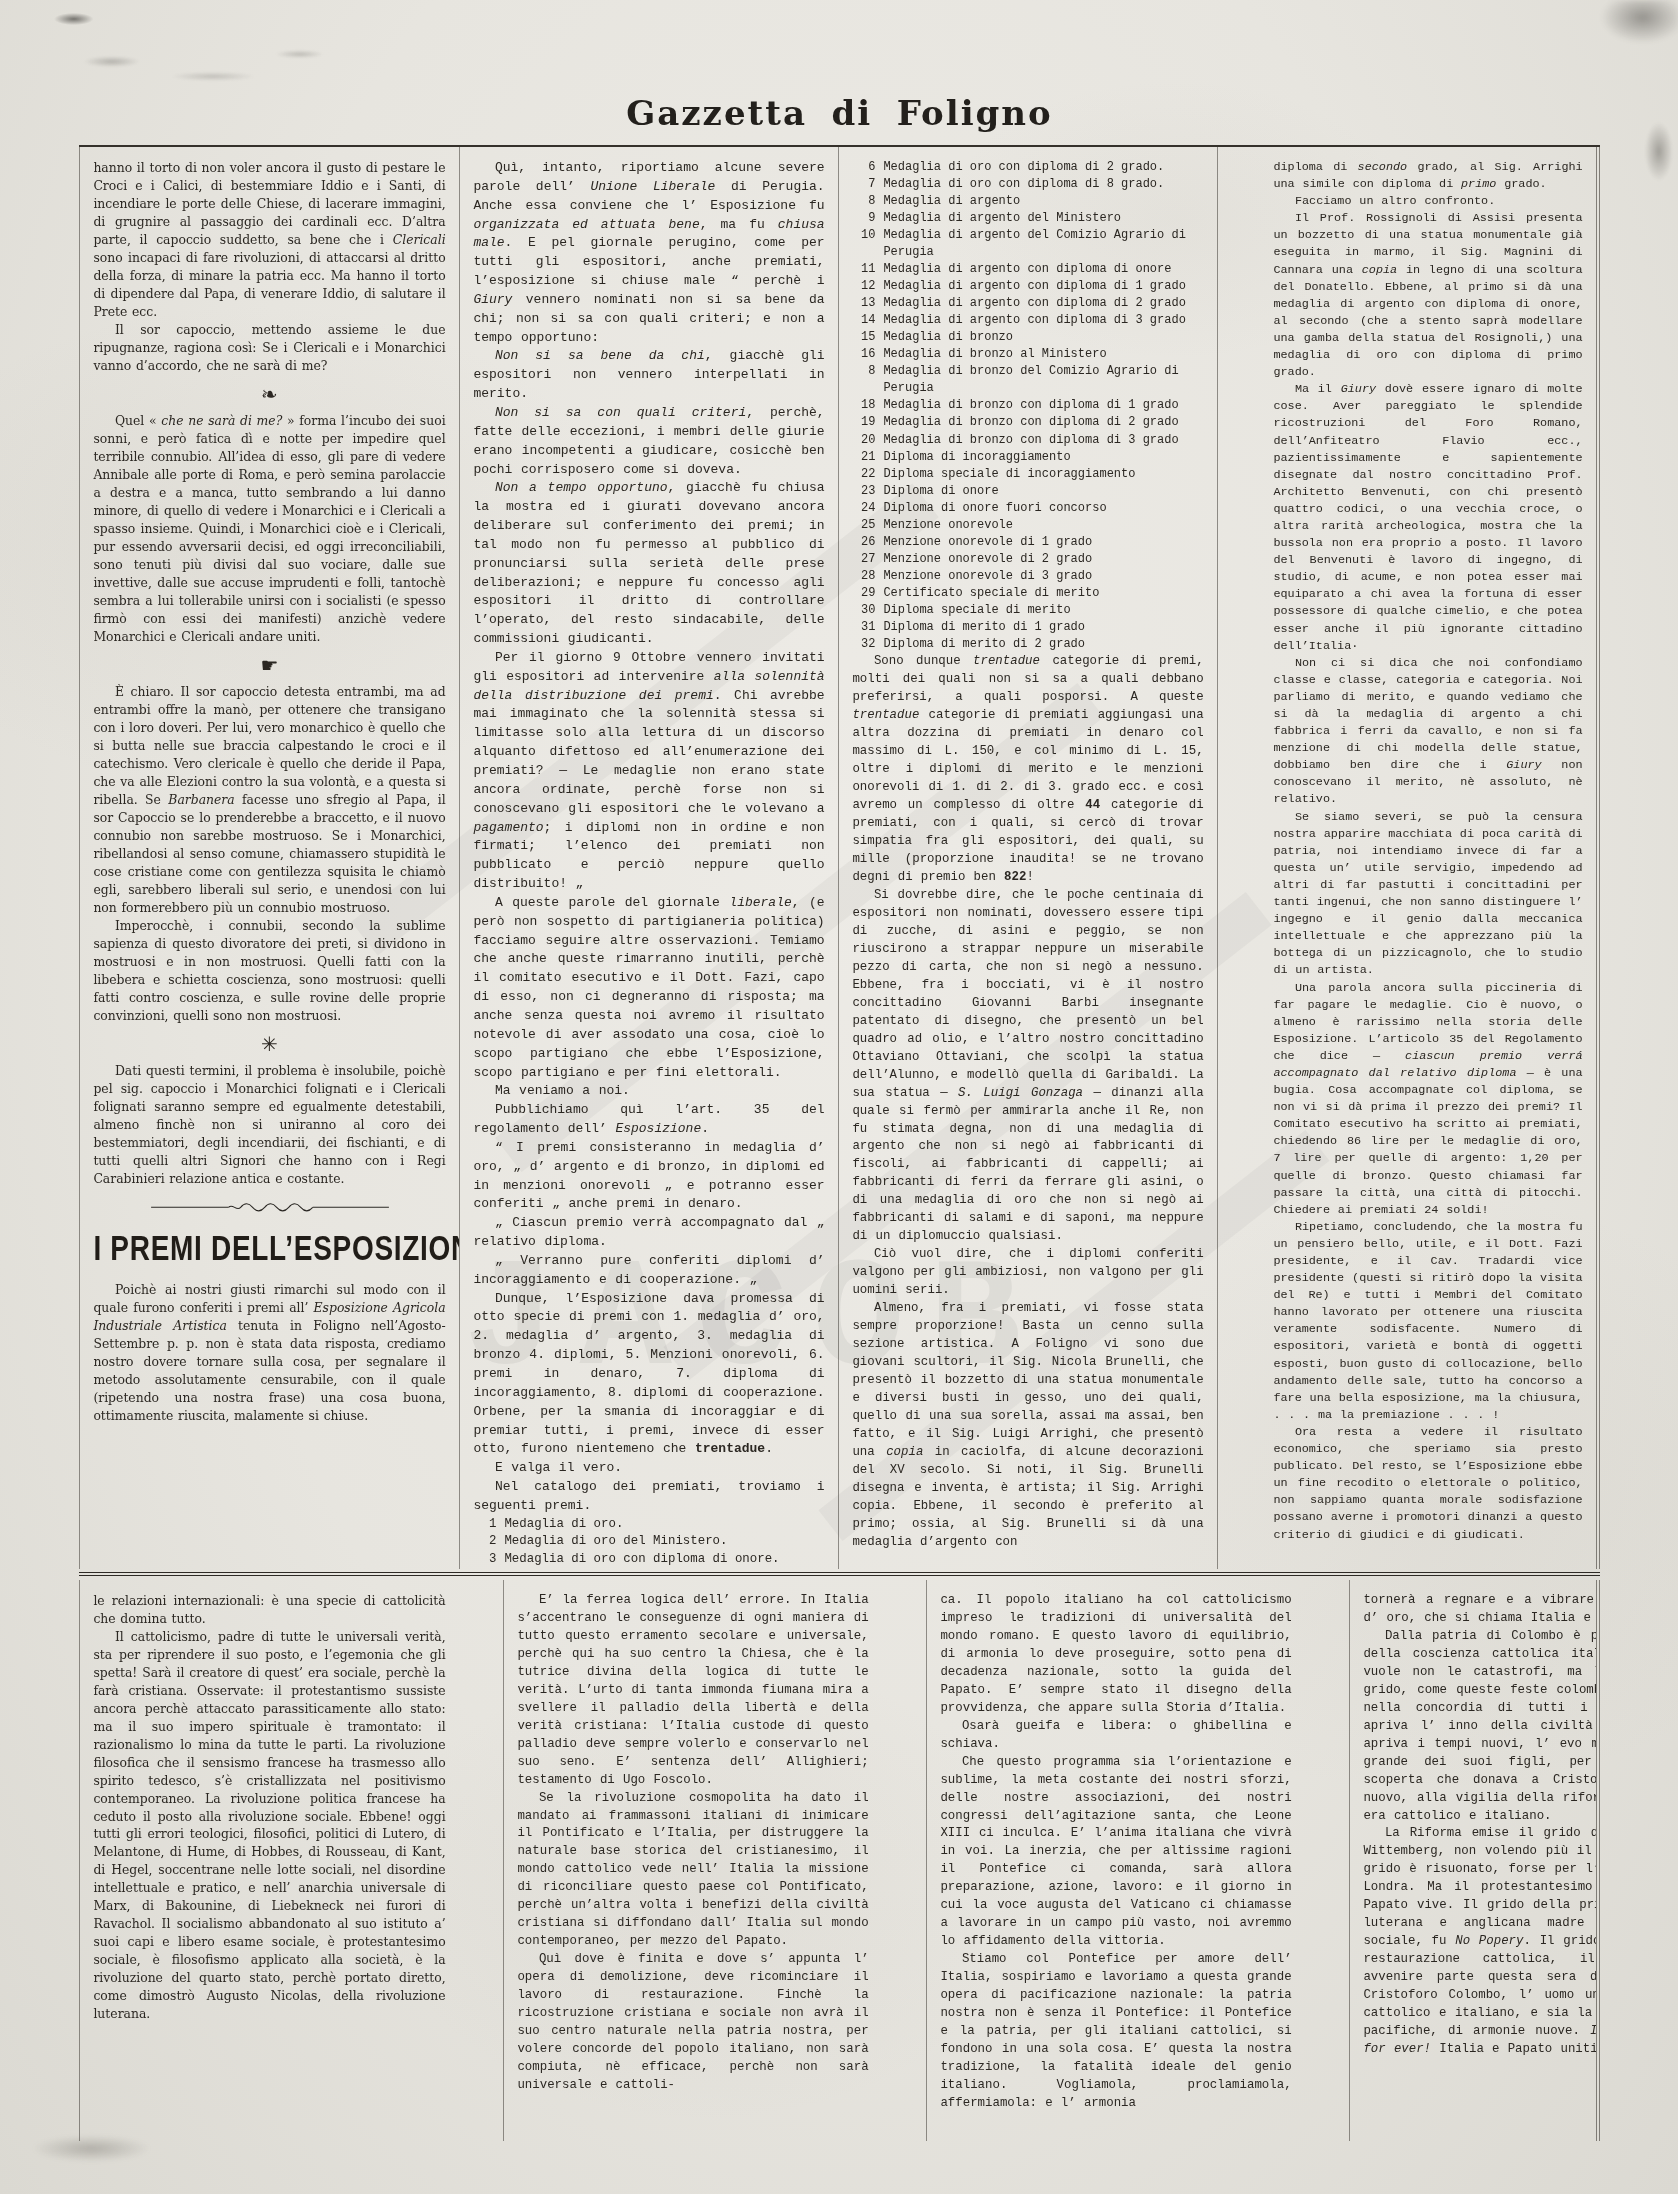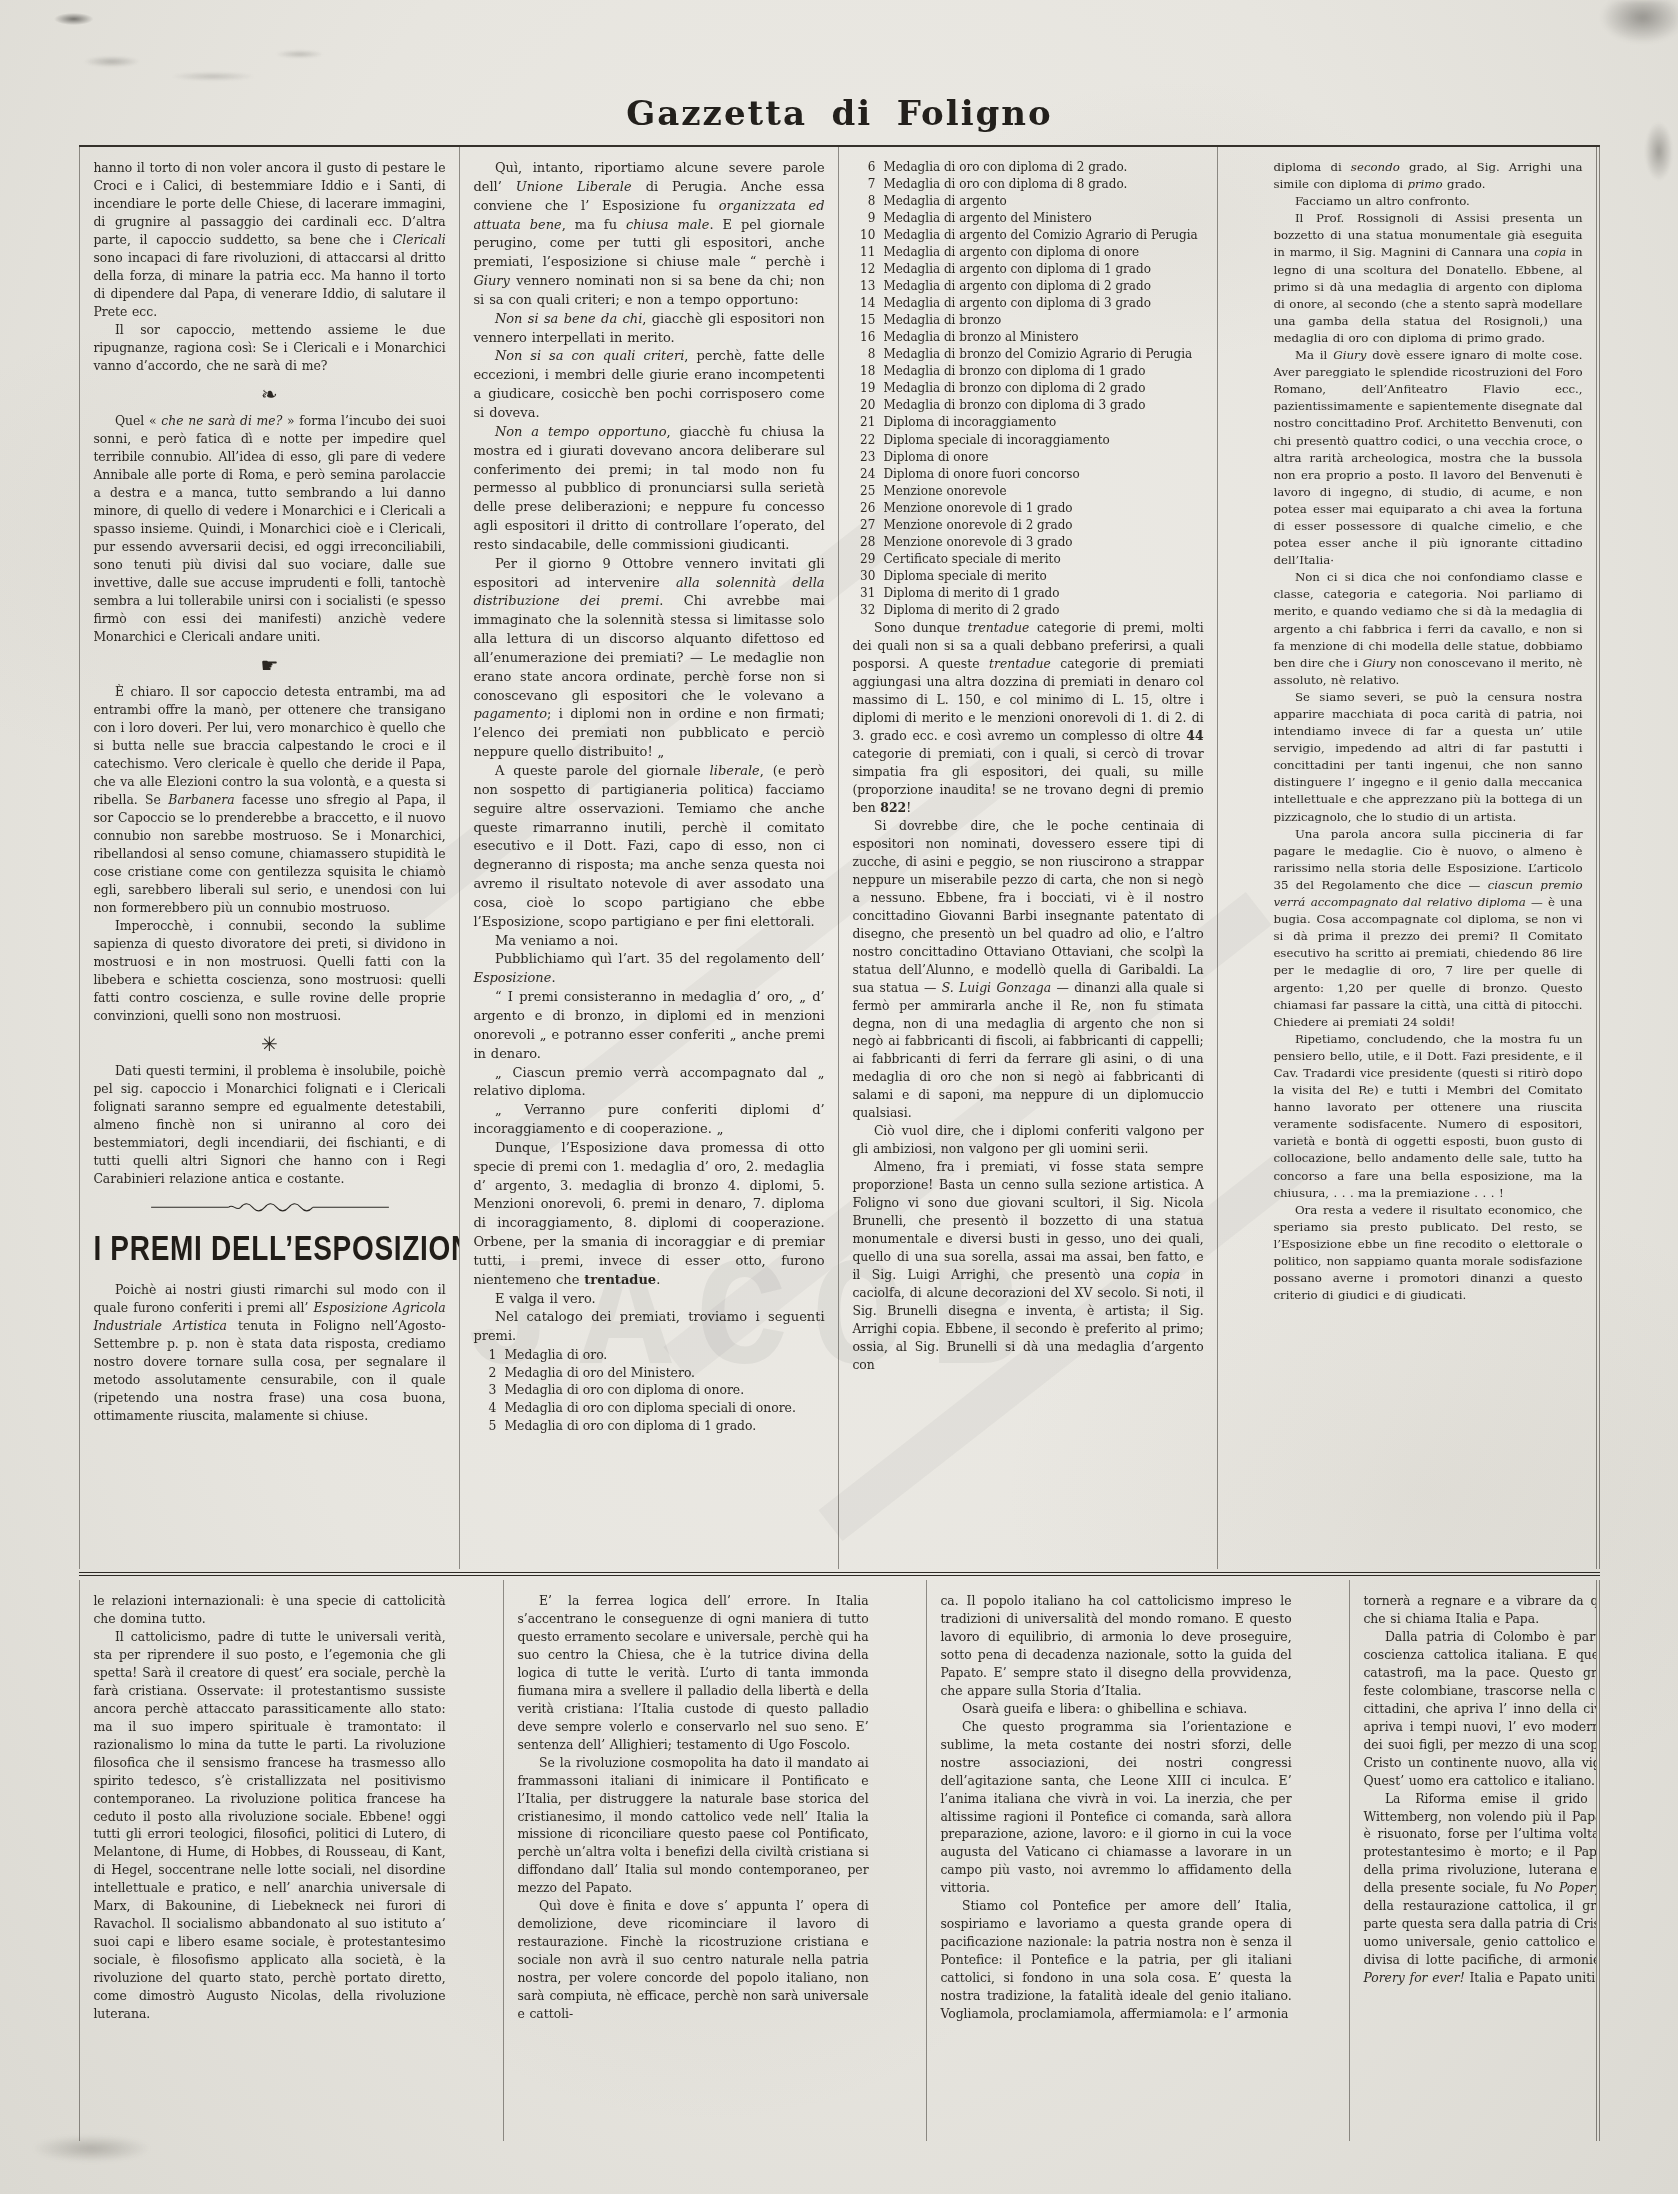--- a/index.html
+++ b/index.html
@@ -17,21 +17,21 @@
       radial-gradient(336px 201px at 70% 10%, rgba(168,163,152,.08), transparent 70%);
   }
   .masthead{position:relative;z-index:2;padding-top:85px;text-align:center;}
   .masthead-title{margin:8px;font-size:34px;font-weight:bold;letter-spacing:2px;word-spacing:10.7px;color:#23201c;}
   .masthead-rule{width:1521px;margin:12px auto 0;border-top:2px solid #35312b;position:relative;z-index:2;}
   .cols{display:flex;width:1521px;margin:0 auto;box-sizing:border-box;position:relative;z-index:2;
         border-left:1.3px solid rgba(50,46,40,.5);border-right:4px double rgba(50,46,40,.55);}
   .top-cols{height:1422px;overflow:hidden;justify-content:center;}
   .bottom-cols{height:561px;overflow:hidden;gap:44px;}
   .col{flex:0 0 25%;box-sizing:border-box;padding:12px 13.4px 0;overflow:hidden;}
-  .col + .col{border-left:1.3px solid rgba(50,46,40,.5);}
+  .col + .col{border-left:1.3px solid rgba(50,46,40,.5);font-family:Liberation Mono, monospace;}
   .section-divider{width:1521px;margin:2.7px auto 4px;border-top:4.7px double #2e2a25;position:relative;z-index:2;}
   .para{margin:0;font-size:12.4px;line-height:1.45;text-align:justify;text-indent:21.5px;word-spacing:.06em;}
   .para.noindent{text-indent:0;}
   .f-sm .para{font-size:11.8px;margin-left:42px;}
   .f-lg .para{font-size:13px;}
   .prize-item{display:flex;font-size:12px;line-height:1.42;text-align:left;}
   .prize-item .num{flex:0 0 23px;text-align:right;padding-right:8px;}
   .prize-item .li-text{flex:1;}
   .f-lg .prize-item{font-size:12.4px;}
   .headline{font-family:"Liberation Sans", sans-serif;font-weight:700;font-size:28px;letter-spacing:0.7px;

